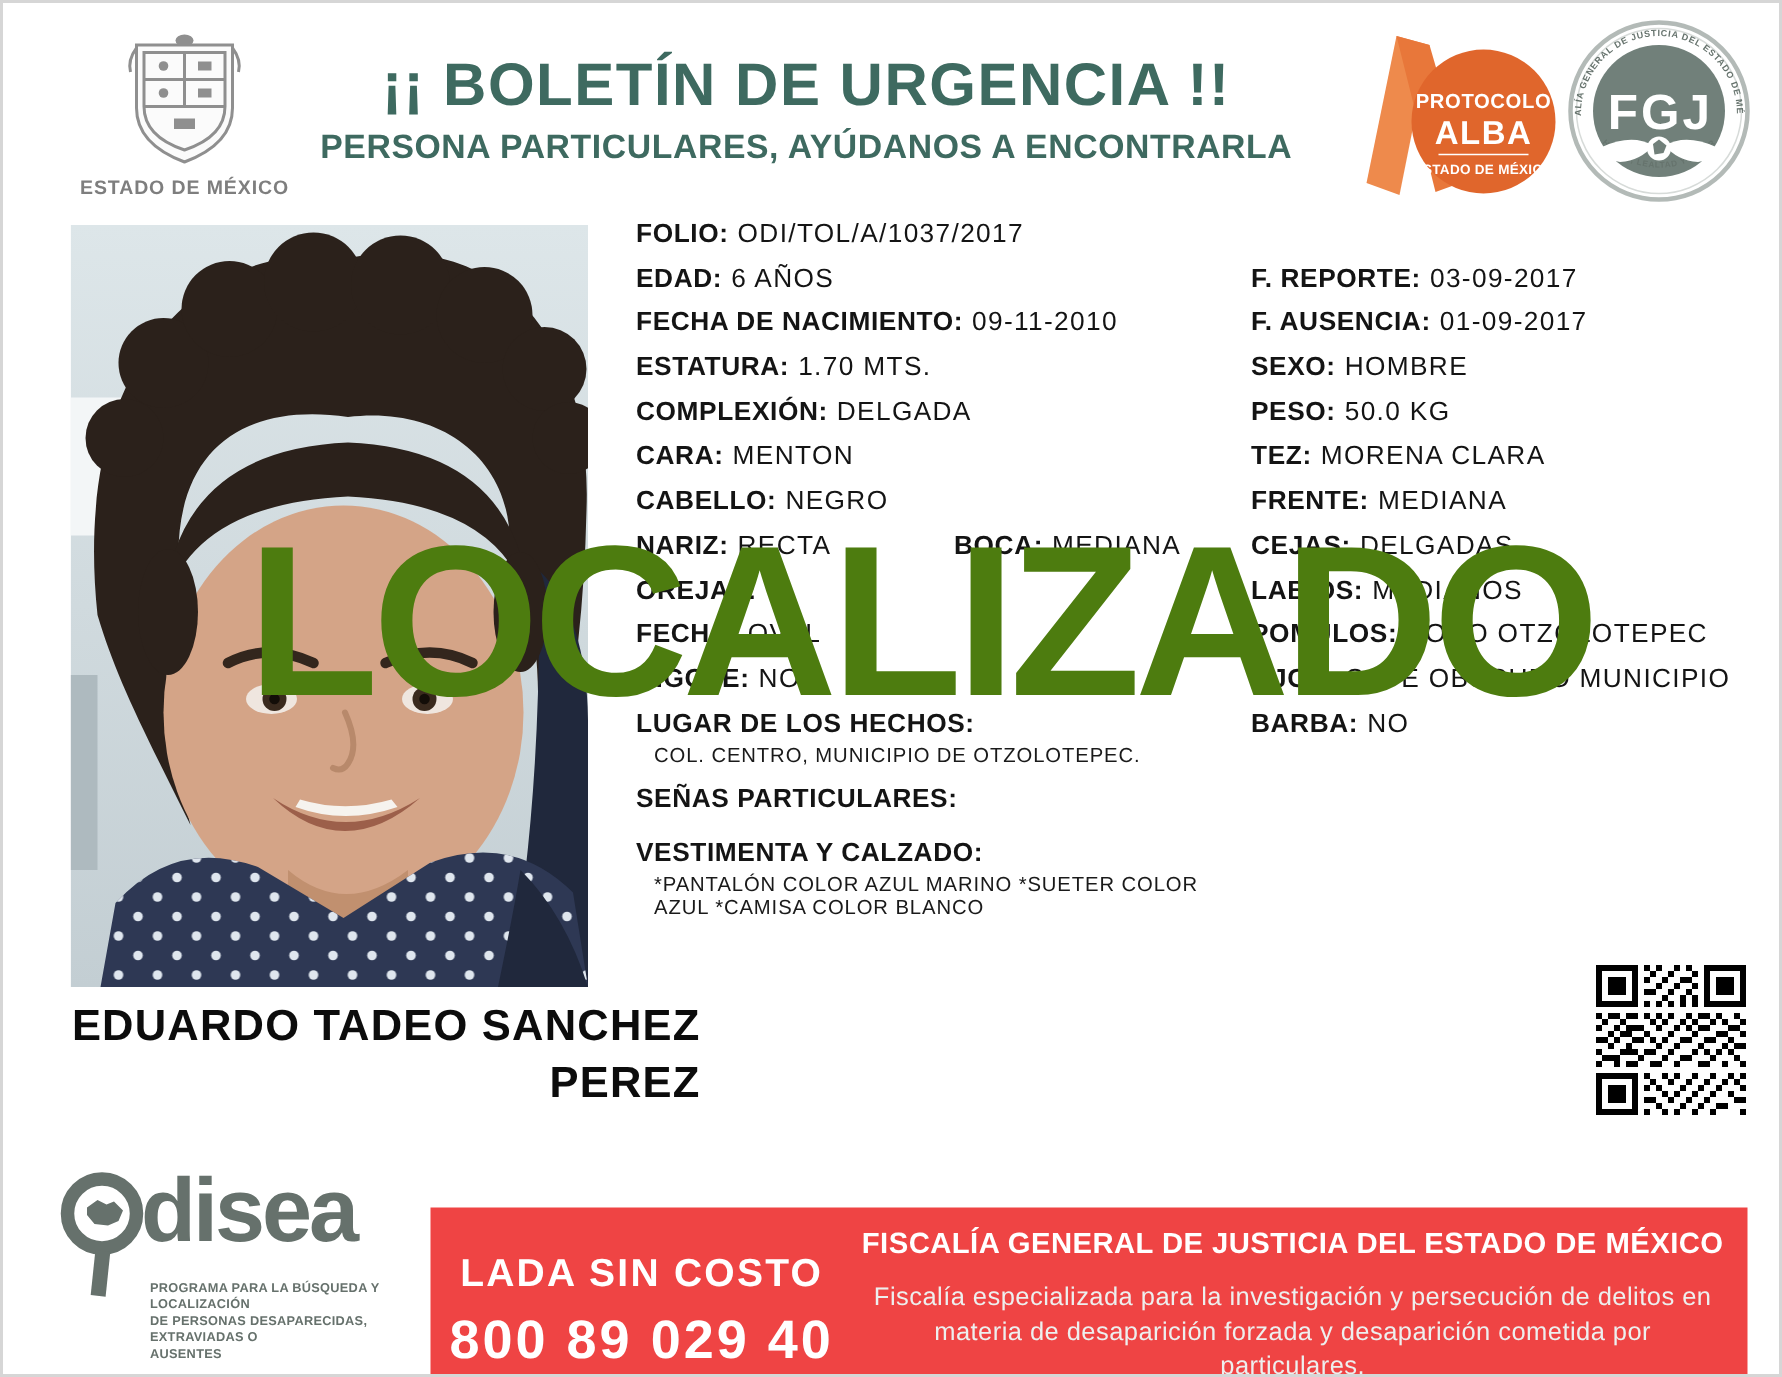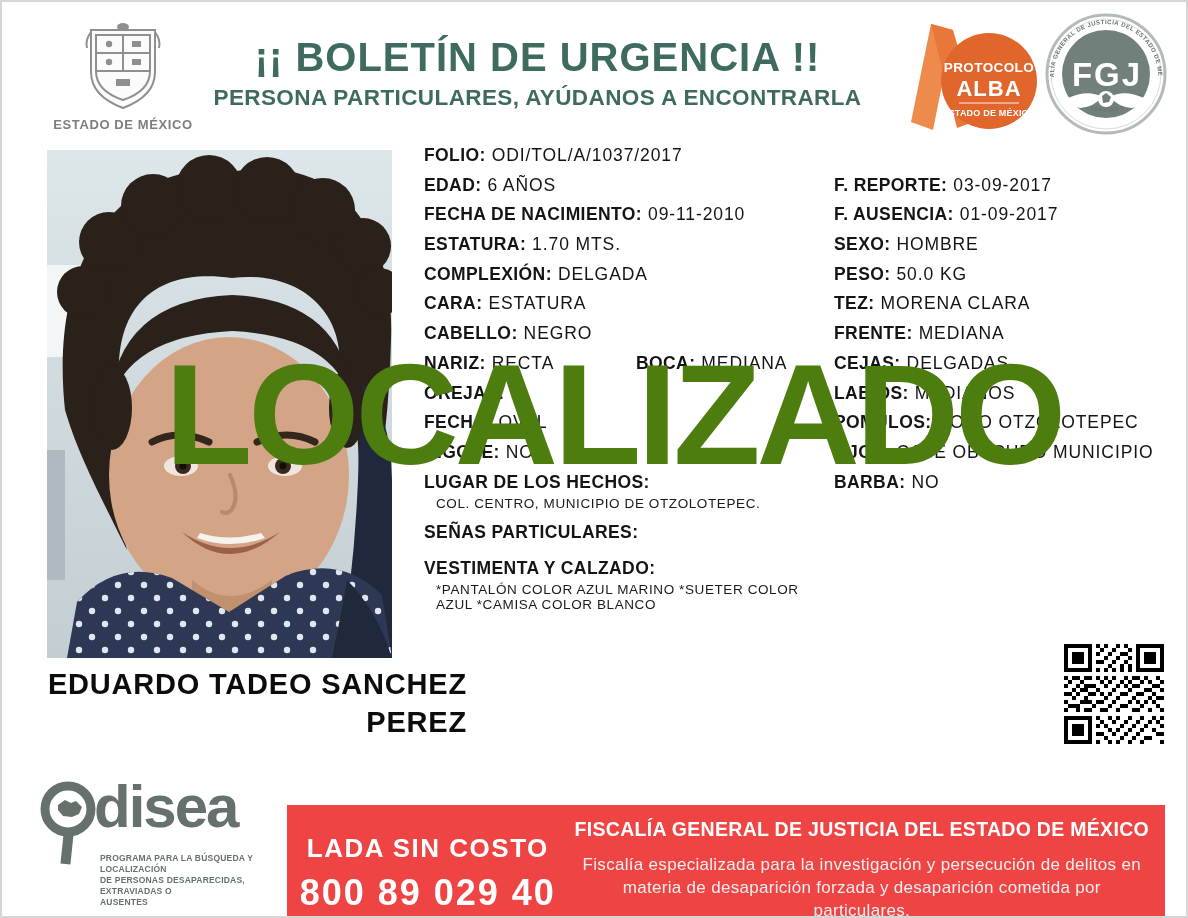--- a/index.html
+++ b/index.html
@@ -184,21 +184,21 @@
     <div>EDUARDO TADEO SANCHEZ</div>
     <div>PEREZ</div>
   </div>
 
   <div class="fcol fcol-left">
     <div class="f-row"><span class="f-label">FOLIO:</span><span class="f-value">ODI/TOL/A/1037/2017</span></div>
     <div class="f-row"><span class="f-label">EDAD:</span><span class="f-value">6 AÑOS</span></div>
     <div class="f-row"><span class="f-label">FECHA DE NACIMIENTO:</span><span class="f-value">09-11-2010</span></div>
     <div class="f-row"><span class="f-label">ESTATURA:</span><span class="f-value">1.70 MTS.</span></div>
     <div class="f-row"><span class="f-label">COMPLEXIÓN:</span><span class="f-value">DELGADA</span></div>
-    <div class="f-row"><span class="f-label">CARA:</span><span class="f-value">ESTATURA</span></div>
+    <div class="f-row"><span class="f-label">CARA:</span><span class="f-value">MENTON</span></div>
     <div class="f-row"><span class="f-label">CABELLO:</span><span class="f-value">NEGRO</span></div>
     <div class="f-row">
       <span class="f-label">NARIZ:</span><span class="f-value">RECTA</span>
       <span class="split-group"><span class="f-label">BOCA:</span><span class="f-value">MEDIANA</span></span>
     </div>
     <div class="f-row"><span class="f-label">OREJAS:</span><span class="f-value"></span></div>
     <div class="f-row"><span class="f-label">FECHA:</span><span class="f-value">OVAL</span></div>
     <div class="f-row"><span class="f-label">BIGOTE:</span><span class="f-value">NO</span></div>
     <div class="f-row f-row-short"><span class="f-label">LUGAR DE LOS HECHOS:</span></div>
     <div class="f-sub">COL. CENTRO, MUNICIPIO DE OTZOLOTEPEC.</div>

